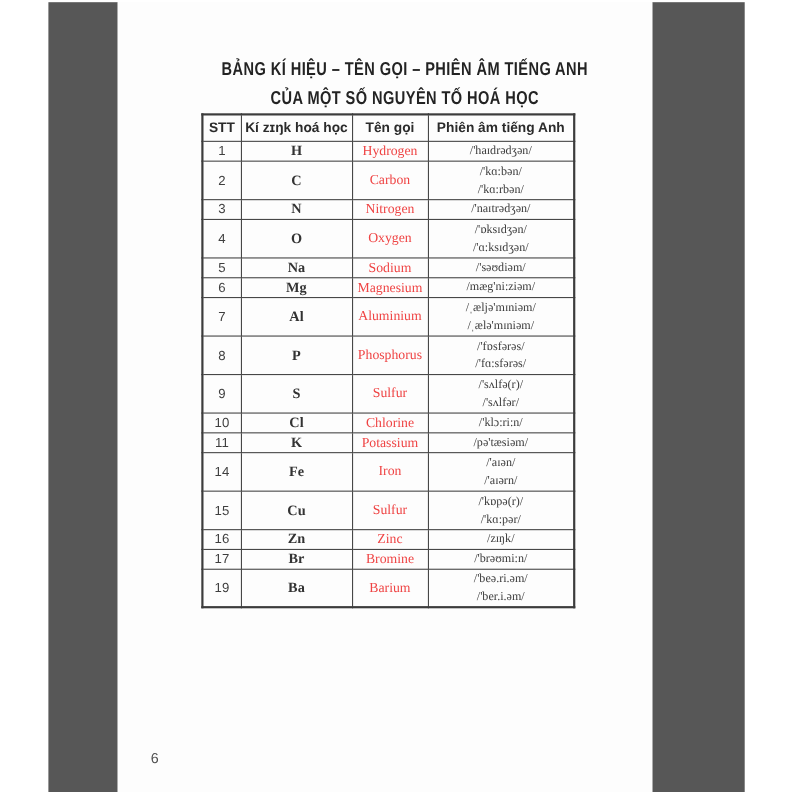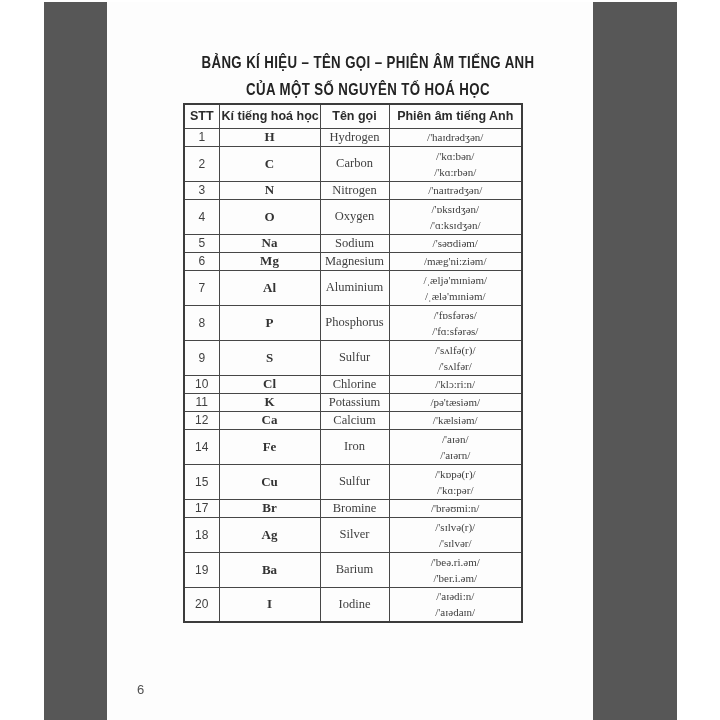--- a/index.html
+++ b/index.html
@@ -75,21 +75,21 @@
   }
   td.td-symbol {
     font-family: "Liberation Serif", "DejaVu Serif", serif;
     font-weight: bold;
     font-size: 13px;
     color: #333333;
   }
   td.td-name {
     font-family: "Liberation Serif", "DejaVu Serif", serif;
     font-size: 12.5px;
-    color: #404040;
+    color: #ef4444;
   }
   td.td-phon {
     font-family: Liberation Serif, serif;
     font-size: 11px;
     color: #3d3d3d;
   }
   td.td-phon .phon-line { line-height: 16px; white-space: nowrap; }
   .page-number {
     position: absolute;
     left: 30px; top: 680px;
@@ -114,21 +114,21 @@
     <table class="elements">
       <colgroup>
         <col style="width:35px">
         <col style="width:101px">
         <col style="width:69px">
         <col style="width:133px">
       </colgroup>
       <thead>
         <tr>
           <th>STT</th>
-          <th>Kí tiếng hoá học</th>
+          <th>Kí zɪŋk hoá học</th>
           <th>Tên gọi</th>
           <th>Phiên âm tiếng Anh</th>
         </tr>
       </thead>
       <tbody>
           <tr class="single">
             <td class="td-stt">1</td>
             <td class="td-symbol">H</td>
             <td class="td-name">Hydrogen</td>
             <td class="td-phon">
@@ -213,80 +213,62 @@
             </td>
           </tr>
           <tr class="single">
             <td class="td-stt">11</td>
             <td class="td-symbol">K</td>
             <td class="td-name">Potassium</td>
             <td class="td-phon">
               <div class="phon-line">/pə'tæsiəm/</div>
             </td>
           </tr>
-          <tr class="single">
-            <td class="td-stt">12</td>
-            <td class="td-symbol">Ca</td>
-            <td class="td-name">Calcium</td>
-            <td class="td-phon">
-              <div class="phon-line">/'kælsiəm/</div>
-            </td>
-          </tr>
           <tr class="double">
             <td class="td-stt">14</td>
             <td class="td-symbol">Fe</td>
             <td class="td-name">Iron</td>
             <td class="td-phon">
               <div class="phon-line">/'aɪən/</div>
               <div class="phon-line">/'aɪərn/</div>
             </td>
           </tr>
           <tr class="double">
             <td class="td-stt">15</td>
             <td class="td-symbol">Cu</td>
             <td class="td-name">Sulfur</td>
             <td class="td-phon">
               <div class="phon-line">/'kɒpə(r)/</div>
               <div class="phon-line">/'kɑ:pər/</div>
             </td>
           </tr>
           <tr class="single">
+            <td class="td-stt">16</td>
+            <td class="td-symbol">Zn</td>
+            <td class="td-name">Zinc</td>
+            <td class="td-phon">
+              <div class="phon-line">/zɪŋk/</div>
+            </td>
+          </tr>
+          <tr class="single">
             <td class="td-stt">17</td>
             <td class="td-symbol">Br</td>
             <td class="td-name">Bromine</td>
             <td class="td-phon">
               <div class="phon-line">/'brəʊmi:n/</div>
             </td>
           </tr>
           <tr class="double">
-            <td class="td-stt">18</td>
-            <td class="td-symbol">Ag</td>
-            <td class="td-name">Silver</td>
-            <td class="td-phon">
-              <div class="phon-line">/'sɪlvə(r)/</div>
-              <div class="phon-line">/'sɪlvər/</div>
-            </td>
-          </tr>
-          <tr class="double">
             <td class="td-stt">19</td>
             <td class="td-symbol">Ba</td>
             <td class="td-name">Barium</td>
             <td class="td-phon">
               <div class="phon-line">/'beə.ri.əm/</div>
               <div class="phon-line">/'ber.i.əm/</div>
             </td>
           </tr>
-          <tr class="double">
-            <td class="td-stt">20</td>
-            <td class="td-symbol">I</td>
-            <td class="td-name">Iodine</td>
-            <td class="td-phon">
-              <div class="phon-line">/'aɪədi:n/</div>
-              <div class="phon-line">/'aɪədaɪn/</div>
-            </td>
-          </tr>
         </tbody>
     </table>
 
     <div class="page-number">6</div>
 
   </div>
 </div>
 
 </body></html>

